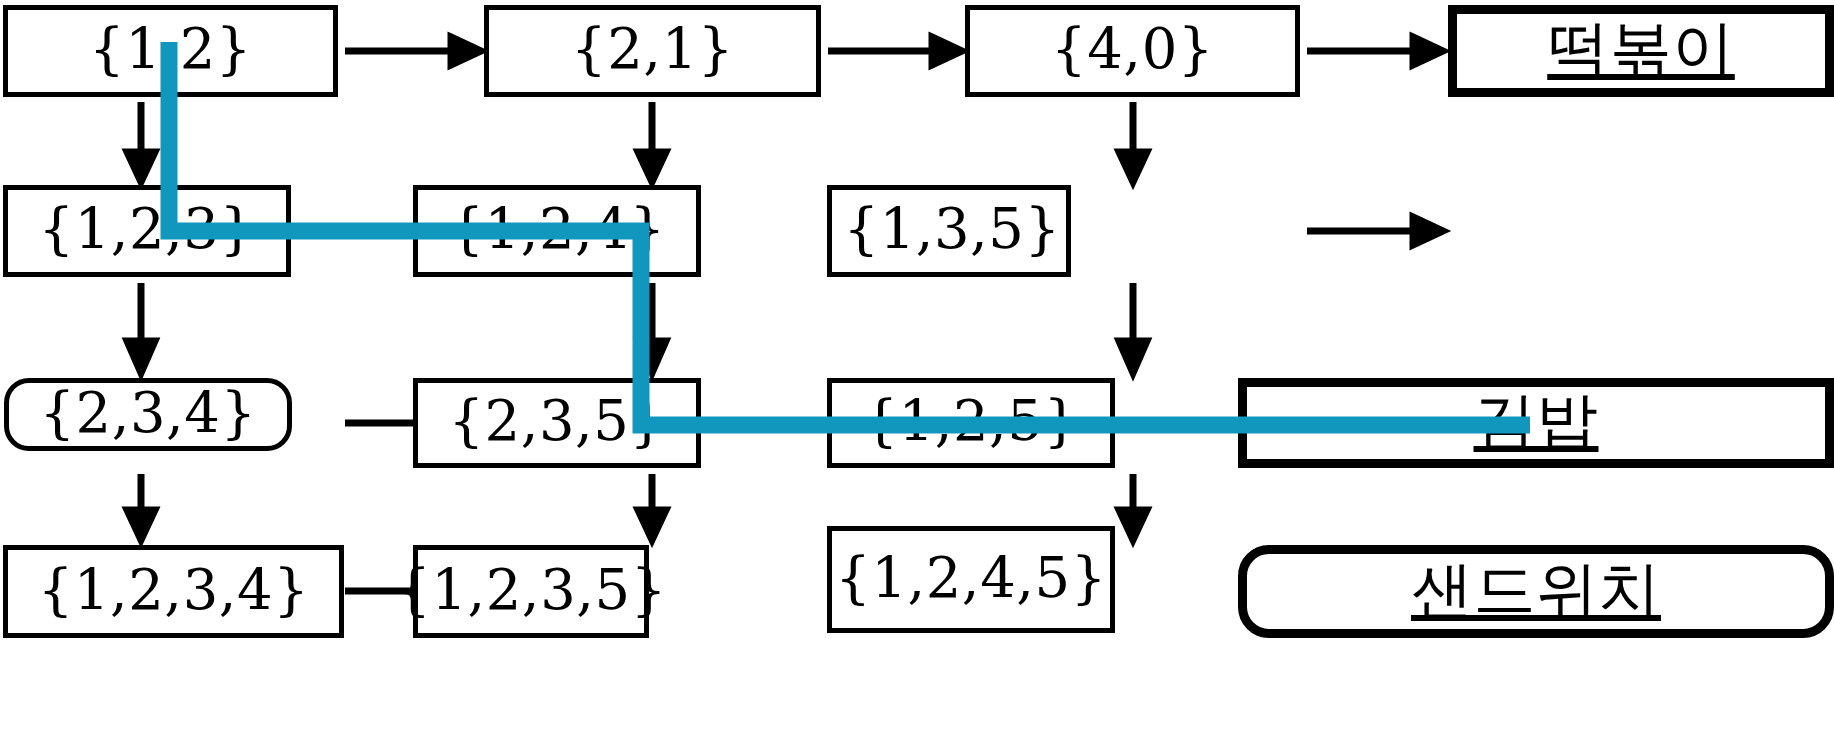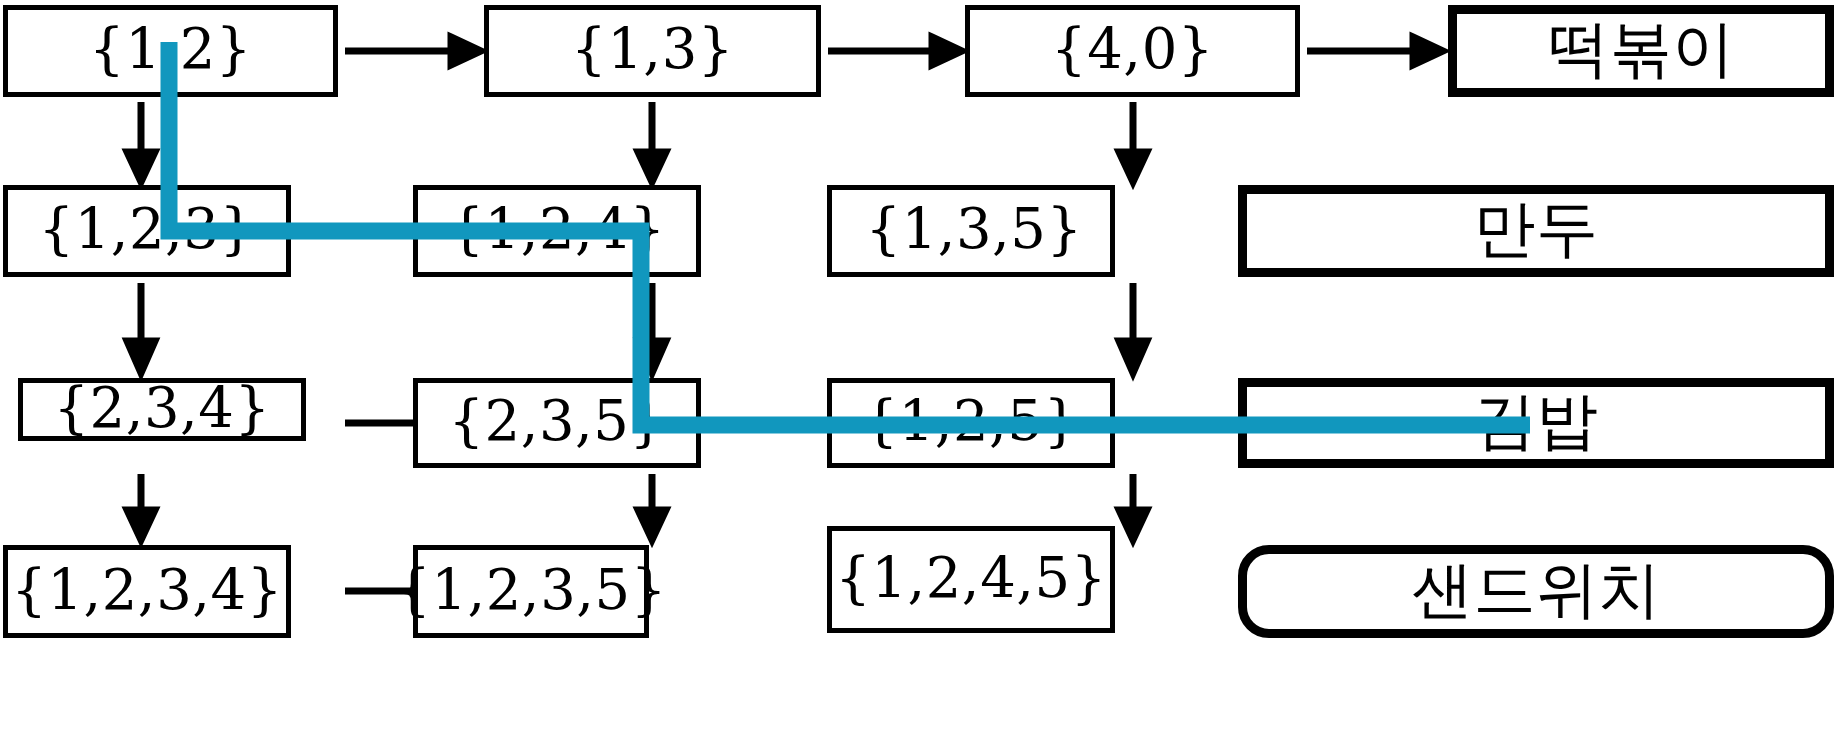--- a/index.html
+++ b/index.html
@@ -30,20 +30,21 @@
     z-index: 2;
   }
   .node .label {
     font-size: 56px;
     letter-spacing: 0.5px;
     white-space: nowrap;
     transform: translateY(-2px);
   }
   .node.wide-border {
     border-width: 9px;
+    text-decoration: underline;
   }
   .node.food .label {
     font-size: 62px;
     font-family: "DejaVu Sans", "Liberation Sans", sans-serif;
     font-weight: 400;
   }
 
   
   .arrow {
     position: absolute;
@@ -175,56 +176,53 @@
   <div class="arrow" style="left:1112px; top:472px;">
     <svg width="42" height="70" viewBox="0 0 42 70">
         <path d="M21 2 V42 M7 38 L21 68 L35 38 Z" stroke="#000" stroke-width="7" fill="#000" stroke-linejoin="miter"></path>
       </svg>
   </div>
 
   <div class="node" style="left:3px;  top:5px;   width:335px; height:92px;">
     <span class="label">{1,2}</span>
   </div>
   <div class="node" style="left:484px; top:5px;   width:337px; height:92px;">
-    <span class="label">{1,3}</span>
+    <span class="label">{2,1}</span>
   </div>
   <div class="node" style="left:965px; top:5px;   width:335px; height:92px;">
     <span class="label">{4,0}</span>
   </div>
   <div class="node food wide-border" style="left:1448px; top:5px; width:386px; height:92px;">
     <span class="label">떡볶이</span>
   </div>
 
   <div class="node" style="left:3px;  top:185px; width:288px; height:92px;">
     <span class="label">{1,2,3}</span>
   </div>
   <div class="node" style="left:413px; top:185px; width:288px; height:92px;">
     <span class="label">{1,2,4}</span>
   </div>
-  <div class="node" style="left:827px; top:185px; width:288px; height:92px;padding-left:6px;">
+  <div class="node" style="left:827px; top:185px; width:244px; height:92px;padding-left:6px;">
     <span class="label">{1,3,5}</span>
   </div>
-  <div class="node food wide-border" style="left:1238px; top:185px; width:596px; height:92px;">
-    <span class="label">만두</span>
-  </div>
-
-  <div class="node" style="left:18px;  top:378px; width:288px; height:63px;">
+
+  <div class="node" style="left:4px;  top:378px; width:288px; height:73px;border-radius:25px;">
     <span class="label">{2,3,4}</span>
   </div>
   <div class="node" style="left:413px; top:378px; width:288px; height:90px;">
     <span class="label">{2,3,5}</span>
   </div>
   <div class="node" style="left:827px; top:378px; width:288px; height:90px;">
     <span class="label">{1,2,5}</span>
   </div>
   <div class="node food wide-border" style="left:1238px; top:378px; width:596px; height:90px;">
     <span class="label">김밥</span>
   </div>
 
-  <div class="node" style="left:3px;  top:545px; width:288px; height:93px;">
+  <div class="node" style="left:3px;  top:545px; width:341px; height:93px;">
     <span class="label">{1,2,3,4}</span>
   </div>
   <div class="node" style="left:413px; top:545px; width:236px; height:93px;">
     <span class="label">{1,2,3,5}</span>
   </div>
   <div class="node" style="left:827px; top:526px; width:288px; height:107px;">
     <span class="label">{1,2,4,5}</span>
   </div>
   <div class="node food wide-border" style="left:1238px; top:545px; width:596px; height:93px;border-radius:31px;">
     <span class="label">샌드위치</span>

